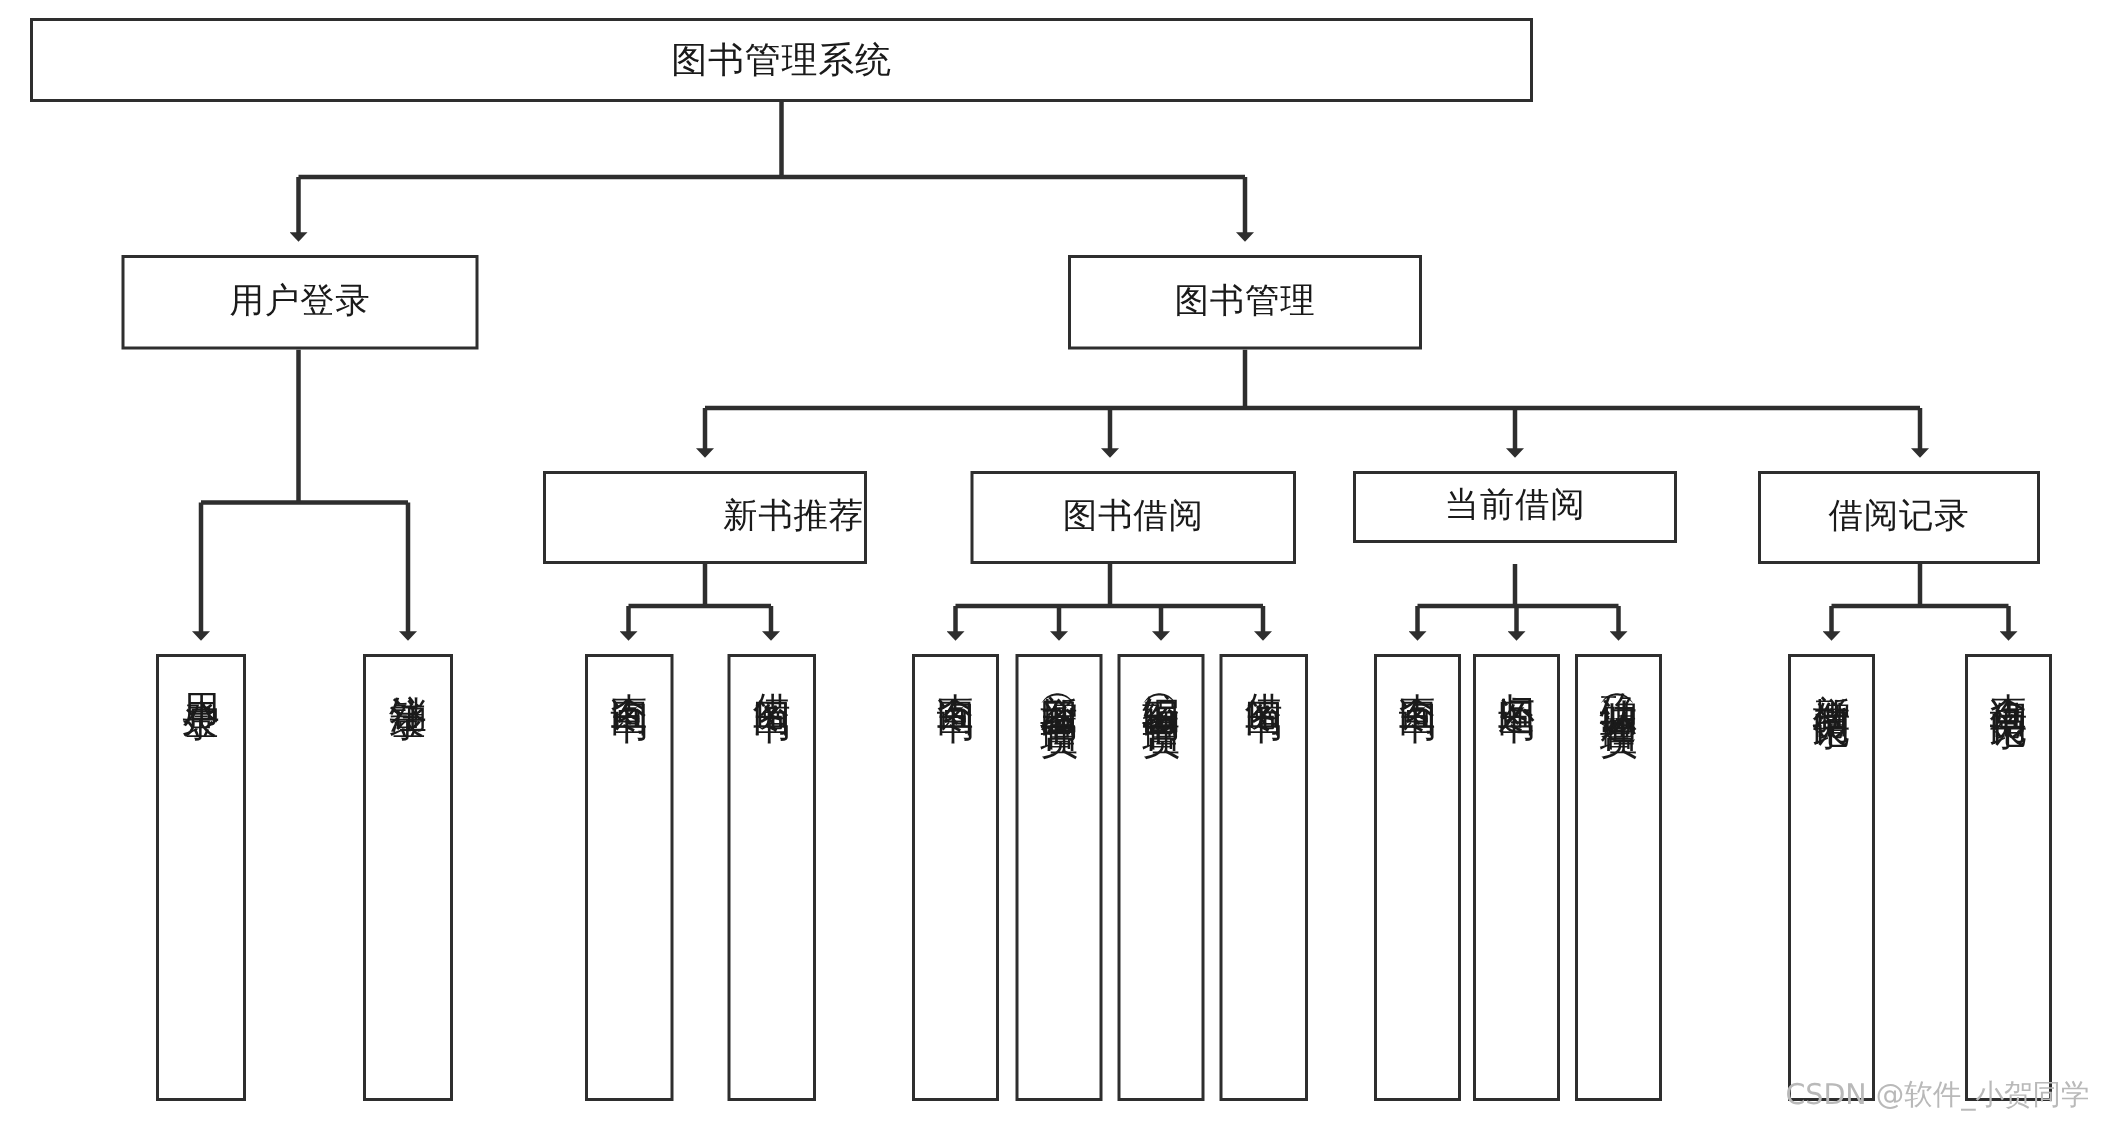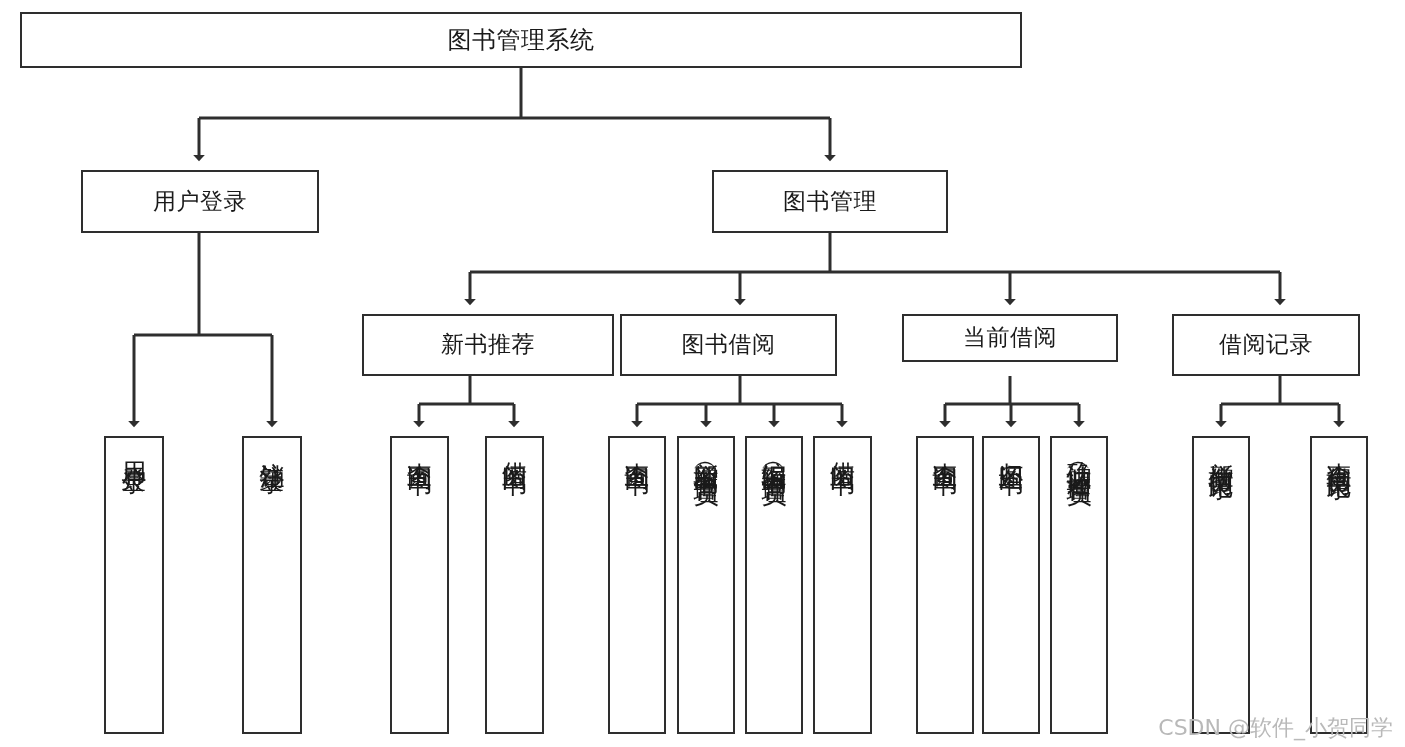--- a/index.html
+++ b/index.html
@@ -38,21 +38,21 @@
     writing-mode:vertical-rl;
     text-orientation:upright;
     font-size:25px;
     line-height:1.0;
     letter-spacing:3px;
   }
   #watermark{
     position:absolute;
     right:12px;
     bottom:4px;
-    font-size:22px;
+    font-size:19px;
     color:#b9b9b9;
     white-space:nowrap;
     pointer-events:none;
   }
 </style>
 </head>
 <body>
 
 <div id="canvas">
 
@@ -110,24 +110,24 @@
     <span class="lbl">图书管理系统</span>
   </div>
 
   <div class="node h" style="left:81px;top:170px;width:238px;height:63px;">
     <span class="lbl">用户登录</span>
   </div>
   <div class="node h" style="left:712px;top:170px;width:236px;height:63px;">
     <span class="lbl">图书管理</span>
   </div>
 
-  <div class="node h" style="left:362px;top:314px;width:252px;height:62px;">
+  <div class="node h" style="left:362px;top:314px;width:216px;height:62px;justify-content:flex-end;">
     <span class="lbl">新书推荐</span>
   </div>
-  <div class="node h" style="left:620px;top:314px;width:217px;height:62px;align-items:center;">
+  <div class="node h" style="left:647px;top:314px;width:217px;height:62px;align-items:center;">
     <span class="lbl">图书借阅</span>
   </div>
   <div class="node h" style="left:902px;top:314px;width:216px;height:48px;">
     <span class="lbl">当前借阅</span>
   </div>
   <div class="node h" style="left:1172px;top:314px;width:188px;height:62px;">
     <span class="lbl">借阅记录</span>
   </div>
 
   <div class="node v" style="left:104px;top:436px;width:60px;height:298px;">

